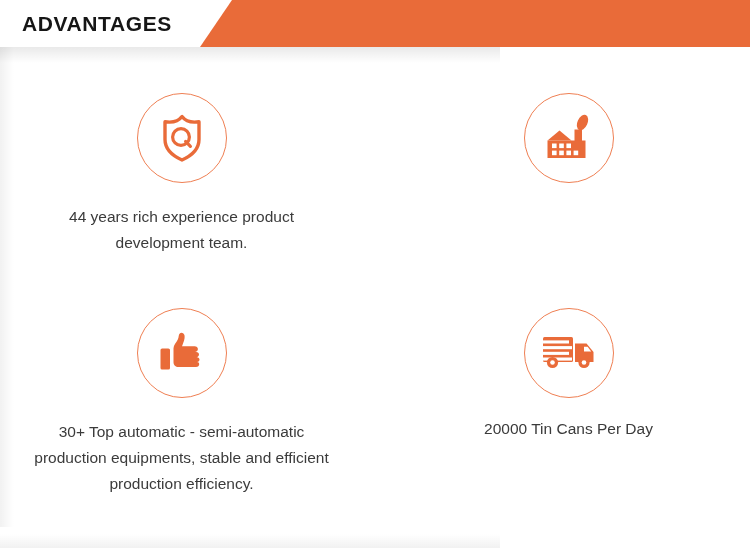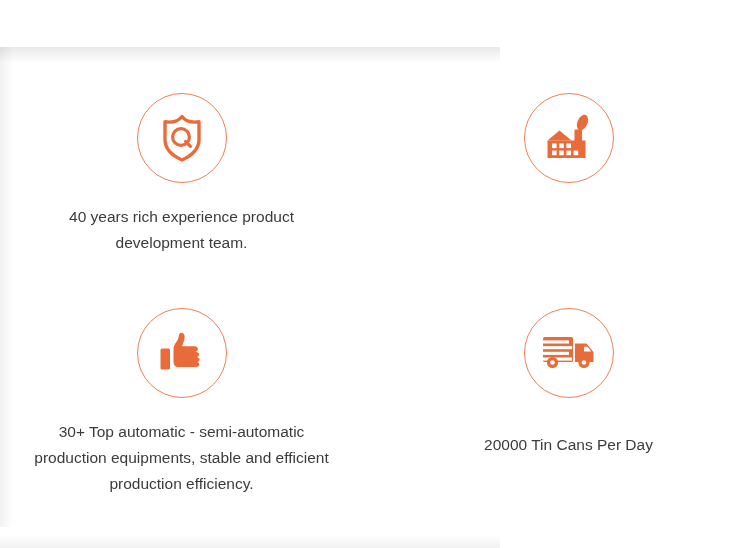--- a/index.html
+++ b/index.html
@@ -118,27 +118,31 @@
   .card-text {
     margin-top: 21px;
     width: 300px;
     text-align: center;
     font-size: 15.5px;
     line-height: 26px;
     color: #3b3b3b;
     font-family: "Liberation Sans", sans-serif;
   }
   .card-3 .card-text { width: 310px; }
-  .card-4 .card-text { margin-top: 34px; }
+  .card-4 .card-text { margin-top: 18px; }
 </style>
 </head>
 <body>
 
 <div class="page">
 
+  <div class="header">
+    <div class="header-accent"></div>
+    <div class="header-title">ADVANTAGES</div>
+  </div>
   <div class="shadow-under-header"></div>
   <div class="shadow-left"></div>
   <div class="shadow-bottom"></div>
 
   <div class="grid">
 
     <div class="card card-1">
       <div class="icon-circle">
         <span>
           <svg width="48" height="50" viewBox="0 0 48 50">
@@ -149,21 +153,21 @@
                      C7.0 36.5 14.2 42.6 24 47.0
                      C33.8 42.6 41.0 36.5 41.0 26.5
                      L41.0 8.8
                      L38.8 9.0
                      C32.4 9.6 27.5 8.2 24 3.5 Z" fill="none" stroke="#e96b39" stroke-width="3.4" stroke-linejoin="round"></path>
             <circle cx="23" cy="24" r="8.4" fill="none" stroke="#e96b39" stroke-width="3.2"></circle>
             <line x1="27.6" y1="28.4" x2="32.4" y2="33.4" stroke="#e96b39" stroke-width="3.2" stroke-linecap="round"></line>
           </svg>
         </span>
       </div>
-      <div class="card-text">40 years rich experience product development team.</div>
+      <div class="card-text">44 years rich experience product development team.</div>
     </div>
 
     <div class="card card-2">
       <div class="icon-circle">
         <span>
           <svg width="52" height="50" viewBox="0 0 52 50">
 
             <ellipse cx="39.5" cy="9.5" rx="5.0" ry="8.2" fill="#e96b39" transform="rotate(24 39.5 9.5)"></ellipse>
 
             <rect x="31.5" y="16.5" width="7.5" height="15" fill="#e96b39"></rect>

